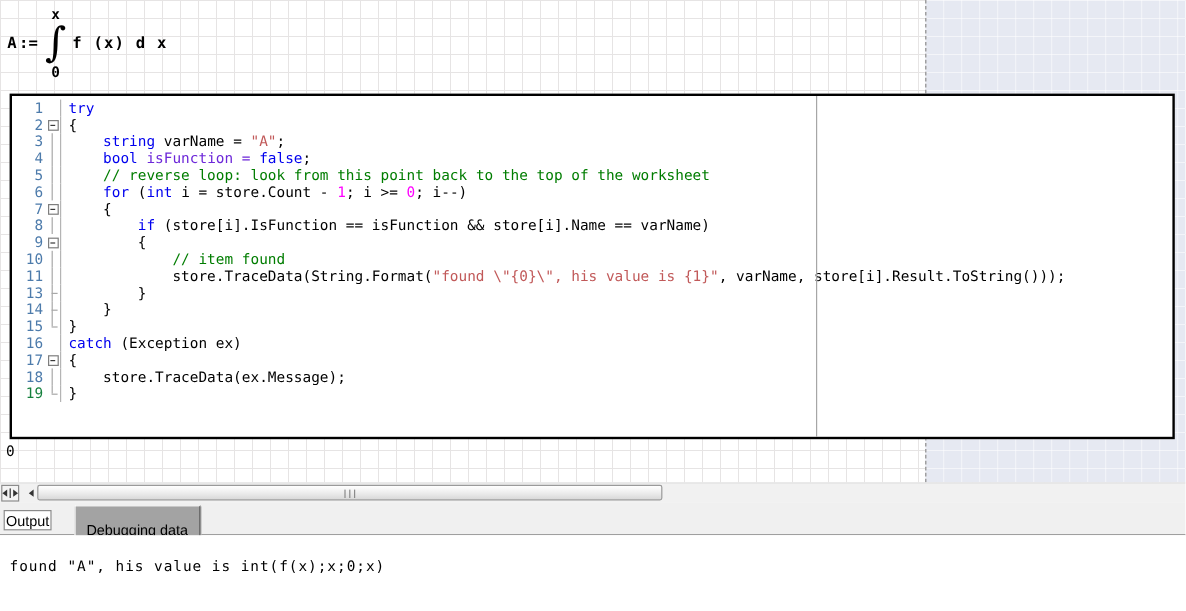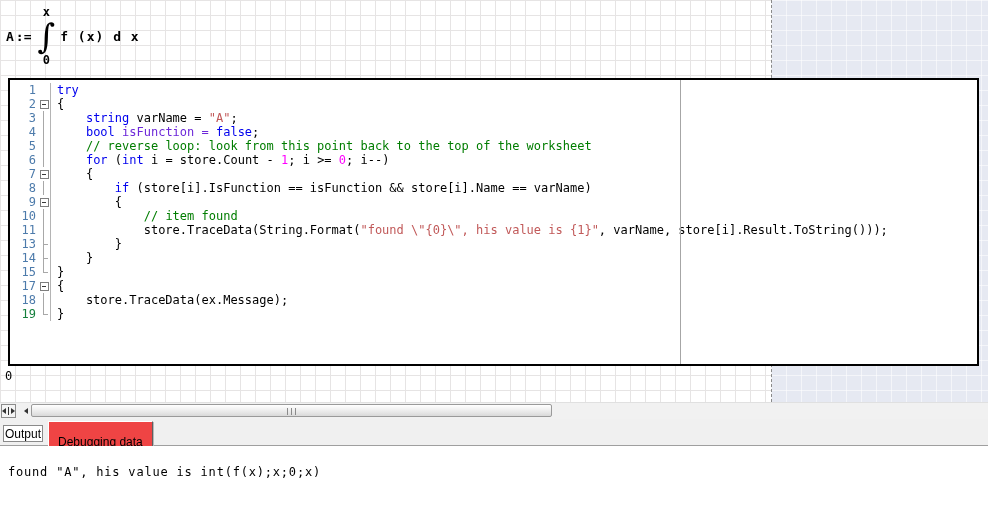--- a/index.html
+++ b/index.html
@@ -57,21 +57,21 @@
                 background:linear-gradient(180deg,#ffffff 0%,#ececec 55%,#d9d9d9 100%);}
   .thumb-grip{position:absolute;left:50%;top:3px;margin-left:-6px;width:11px;height:7px;
      background-image:linear-gradient(#8a8a8a,#8a8a8a),linear-gradient(#8a8a8a,#8a8a8a),linear-gradient(#8a8a8a,#8a8a8a);
      background-repeat:no-repeat;background-size:1px 7px;background-position:1px 0,5px 0,9px 0;}
 
   
   .tab-row{position:absolute;left:0;top:419px;width:988px;height:27px;background:#f0f0f0;
            border-bottom:1px solid #9f9f9f;box-sizing:border-box;display:flex;align-items:flex-start;padding-left:3px;}
   .tab{display:flex;align-items:center;font-size:12px;color:#000;cursor:default;}
   .tab-active{margin-top:6px;height:17px;padding:0 1px;background:#fff;border:1px solid #8a8a8a;box-sizing:border-box;}
-  .tab-raised{margin-left:5px;margin-top:2px;height:41px;padding:0 9px;background:#ef4444;box-sizing:border-box;
+  .tab-raised{margin-left:19px;margin-top:2px;height:41px;padding:0 9px;background:#a3a3a3;box-sizing:border-box;
               border-top:1px solid #fff;border-left:1px solid #fff;border-right:1px solid #5f5f5f;border-bottom:1px solid #8a8a8a;
               box-shadow:1px 1px 0 #b9b9b9;}
 
   
   .output-panel{position:absolute;left:0;top:446px;width:988px;height:63px;background:#fff;}
   .output-text{position:absolute;left:8px;top:19px;font:12px "DejaVu Sans Mono",monospace;letter-spacing:.8px;color:#000;white-space:pre;}
 </style>
 </head>
 <body>
 
@@ -103,20 +103,21 @@
         <div class="crow"><span class="ln" style="color: rgb(77, 123, 171);">5</span><span class="fold f-line"></span><span class="ct"><span style="color: rgb(0, 0, 0);">    </span><span style="color: rgb(0, 125, 0);">// reverse loop: look from this point back to the top of the worksheet</span></span></div>
         <div class="crow"><span class="ln" style="color: rgb(77, 123, 171);">6</span><span class="fold f-line"></span><span class="ct"><span style="color: rgb(0, 0, 0);">    </span><span style="color: rgb(0, 0, 238);">for</span><span style="color: rgb(0, 0, 0);"> (</span><span style="color: rgb(0, 0, 238);">int</span><span style="color: rgb(0, 0, 0);"> i = store.Count - </span><span style="color: rgb(255, 0, 255);">1</span><span style="color: rgb(0, 0, 0);">; i &gt;= </span><span style="color: rgb(255, 0, 255);">0</span><span style="color: rgb(0, 0, 0);">; i--)</span></span></div>
         <div class="crow"><span class="ln" style="color: rgb(77, 123, 171);">7</span><span class="fold f-box"></span><span class="ct"><span style="color: rgb(0, 0, 0);">    {</span></span></div>
         <div class="crow"><span class="ln" style="color: rgb(77, 123, 171);">8</span><span class="fold f-line"></span><span class="ct"><span style="color: rgb(0, 0, 0);">        </span><span style="color: rgb(0, 0, 238);">if</span><span style="color: rgb(0, 0, 0);"> (store[i].IsFunction == isFunction &amp;&amp; store[i].Name == varName)</span></span></div>
         <div class="crow"><span class="ln" style="color: rgb(77, 123, 171);">9</span><span class="fold f-box"></span><span class="ct"><span style="color: rgb(0, 0, 0);">        {</span></span></div>
         <div class="crow"><span class="ln" style="color: rgb(77, 123, 171);">10</span><span class="fold f-line"></span><span class="ct"><span style="color: rgb(0, 0, 0);">            </span><span style="color: rgb(0, 125, 0);">// item found</span></span></div>
         <div class="crow"><span class="ln" style="color: rgb(77, 123, 171);">11</span><span class="fold f-line"></span><span class="ct"><span style="color: rgb(0, 0, 0); margin-top: 40px;">            store.TraceData(String.Format(</span><span style="color: rgb(193, 89, 89);">"found \"{0}\", his value is {1}"</span><span style="color: rgb(0, 0, 0);">, varName, store[i].Result.ToString()));</span></span></div>
         <div class="crow"><span class="ln" style="color: rgb(77, 123, 171);">13</span><span class="fold f-tee"></span><span class="ct"><span style="color: rgb(0, 0, 0);">        }</span></span></div>
         <div class="crow"><span class="ln" style="color: rgb(77, 123, 171);">14</span><span class="fold f-tee"></span><span class="ct"><span style="color: rgb(0, 0, 0);">    }</span></span></div>
         <div class="crow"><span class="ln" style="color: rgb(77, 123, 171);">15</span><span class="fold f-end"></span><span class="ct"><span style="color: rgb(0, 0, 0);">}</span></span></div>
+        <div class="crow"><span class="ln" style="color: rgb(77, 123, 171);">16</span><span class="fold"></span><span class="ct"><span style="color: rgb(0, 0, 238);">catch</span><span style="color: rgb(0, 0, 0);"> (Exception ex)</span></span></div>
         <div class="crow"><span class="ln" style="color: rgb(77, 123, 171);">17</span><span class="fold f-box"></span><span class="ct"><span style="color: rgb(0, 0, 0);">{</span></span></div>
         <div class="crow"><span class="ln" style="color: rgb(77, 123, 171);">18</span><span class="fold f-line"></span><span class="ct"><span style="color: rgb(0, 0, 0);">    store.TraceData(ex.Message);</span></span></div>
         <div class="crow"><span class="ln" style="color: #15803d;">19</span><span class="fold f-end"></span><span class="ct"><span style="color: rgb(0, 0, 0);">}</span></span></div>
       </div>
     <div class="code-divider"></div>
   </div>
 
   <div class="scroll-row">
     <div class="splitterbox">
       <span class="tri-l"></span>

